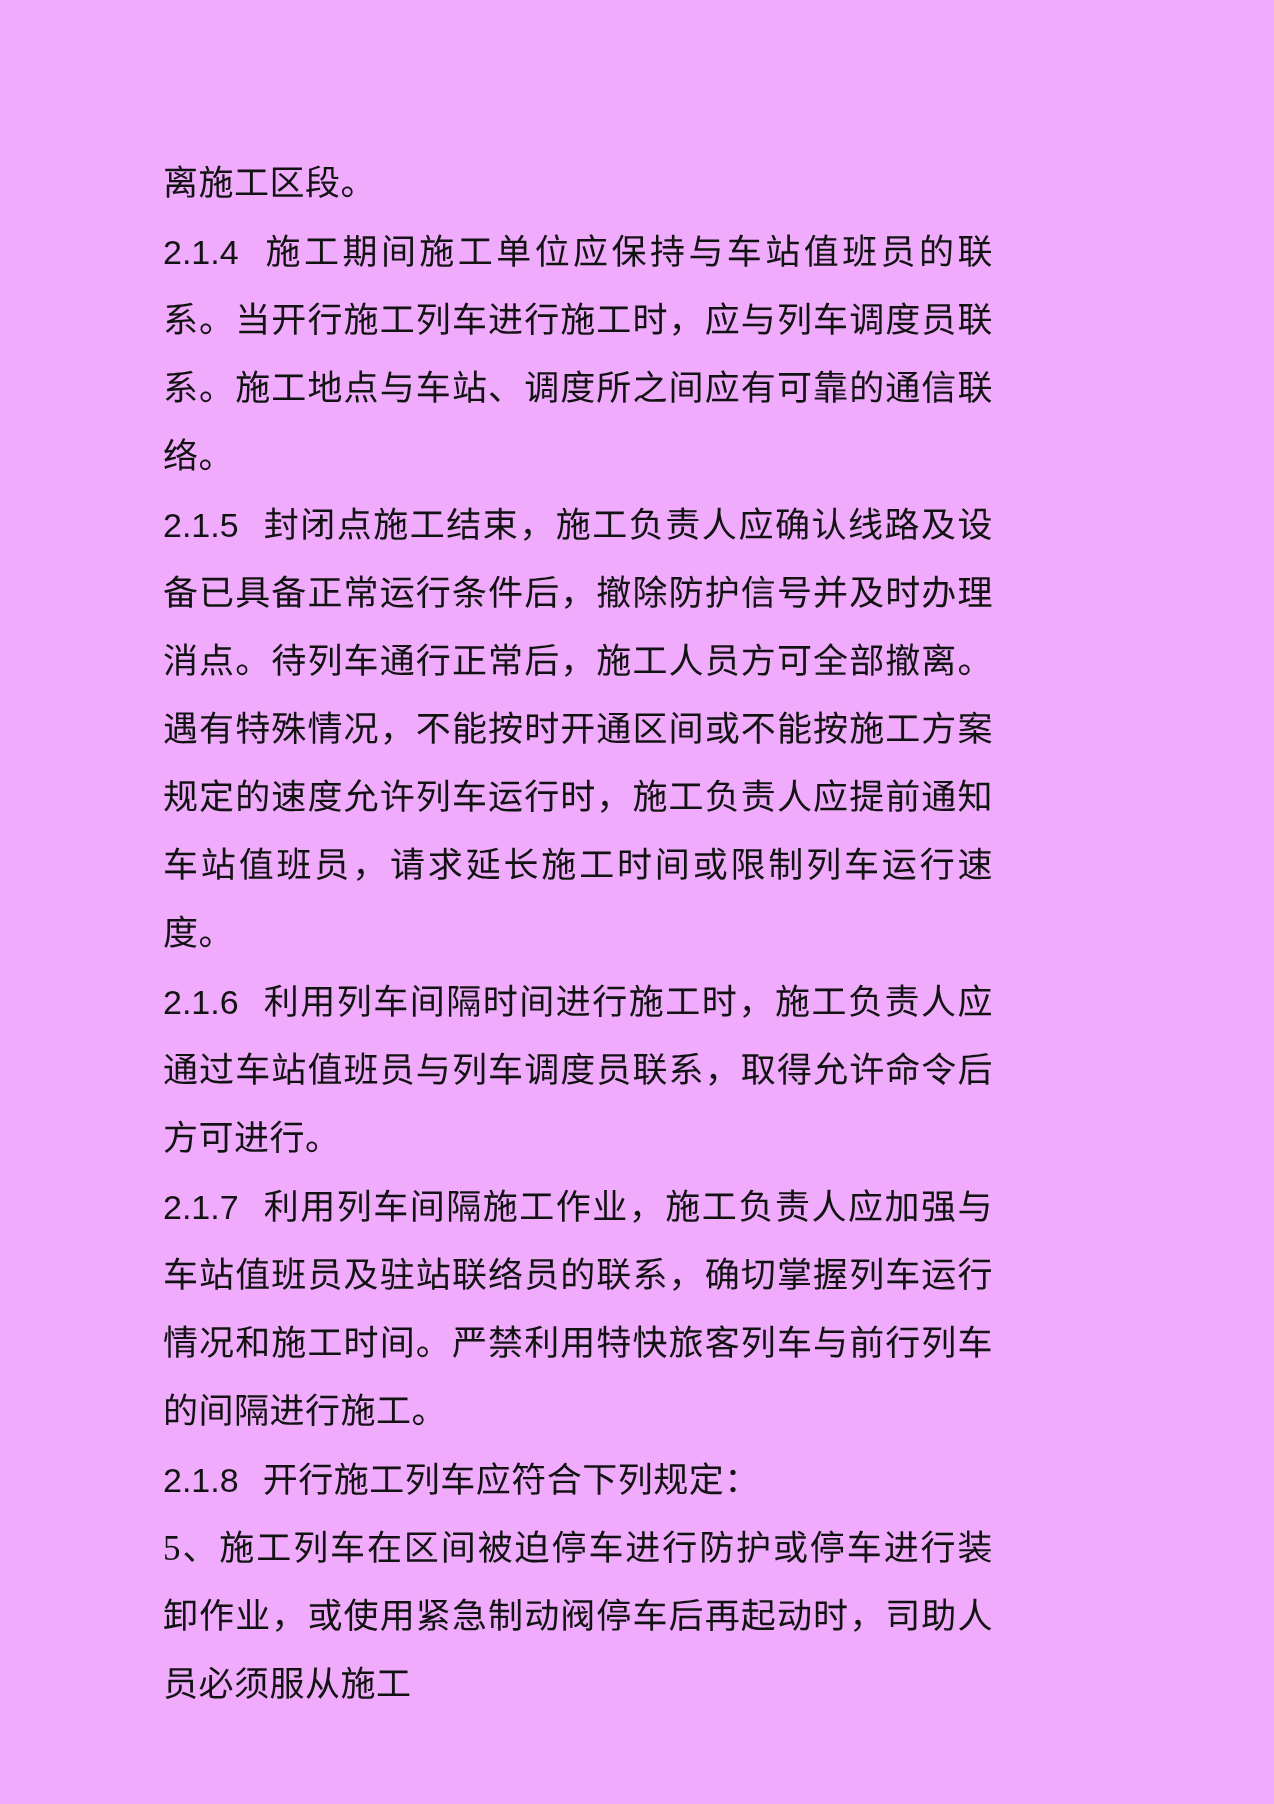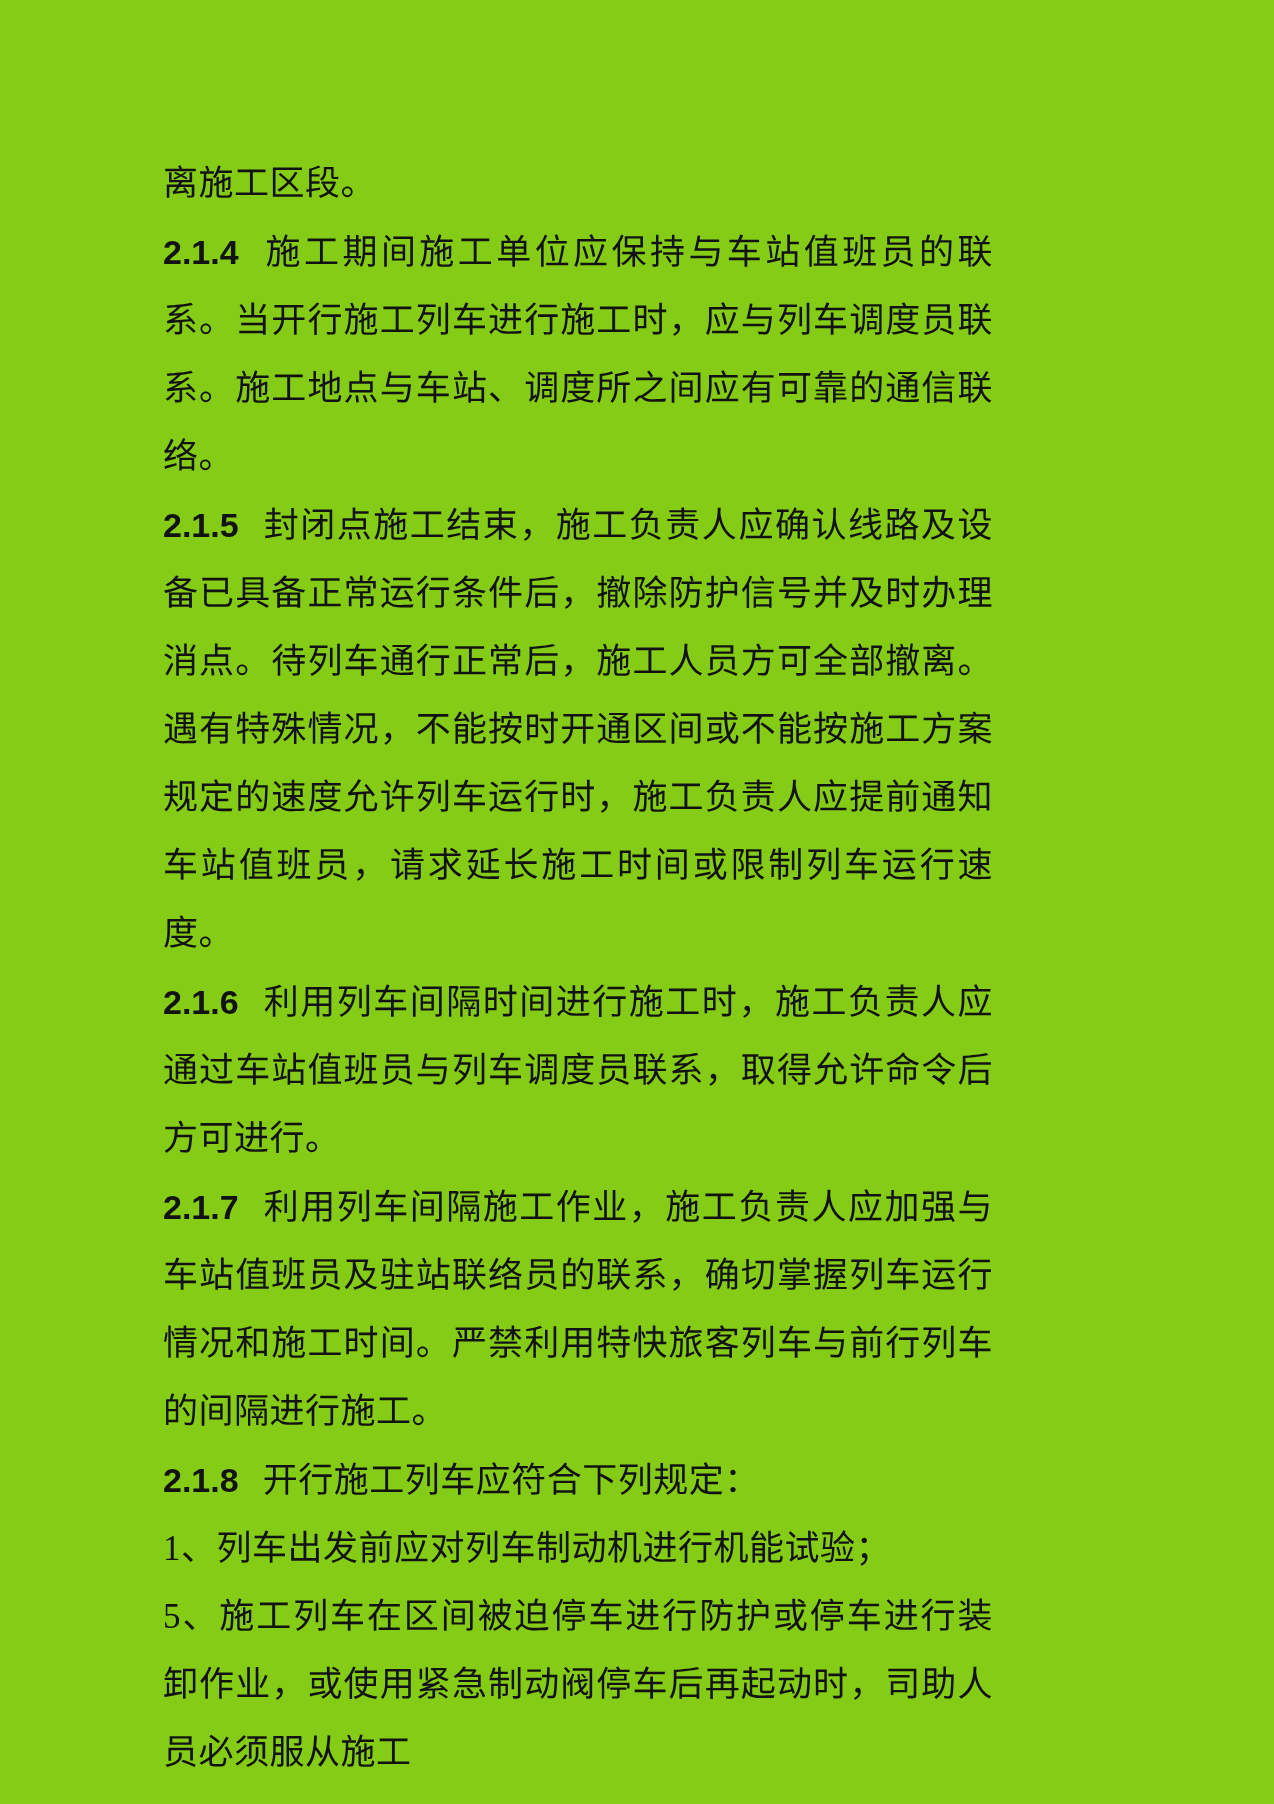--- a/index.html
+++ b/index.html
@@ -4,21 +4,21 @@
 <style>
   html, body {
     margin: 0;
     padding: 0;
     background: #ffffff;
   }
   .page {
     position: relative;
     width: 1274px;
     height: 1804px;
-    background: #84cc16;
+    background: #f0abfc;
     overflow: hidden;
     font-family: "Liberation Serif", "DejaVu Serif", serif;
     color: #121212;
   }
   .text-block {
     position: absolute;
     top: 150px;
     left: 163px;
     width: 830px;
   }
@@ -27,21 +27,21 @@
     padding: 0;
     font-size: 35px;
     line-height: 68px;
     text-align: justify;
     text-justify: inter-ideograph;
     letter-spacing: 0.5px;
     word-break: break-all;
   }
   .num {
     font-family: "Liberation Sans", "DejaVu Sans", sans-serif;
-    font-weight: 700;
+    font-weight: 400;
     font-size: 34px;
     margin-right: 24px;
     letter-spacing: 0;
   }
 </style>
 </head>
 <body>
 
 <div class="page">
   <div class="text-block">
@@ -51,21 +51,20 @@
     <p class="para"><span class="num">2.1.4</span><span>施工期间施工单位应保持与车站值班员的联系。当开行施工列车进行施工时，应与列车调度员联系。施工地点与车站、调度所之间应有可靠的通信联络。</span></p>
 
     <p class="para"><span class="num">2.1.5</span><span>封闭点施工结束，施工负责人应确认线路及设备已具备正常运行条件后，撤除防护信号并及时办理消点。待列车通行正常后，施工人员方可全部撤离。遇有特殊情况，不能按时开通区间或不能按施工方案规定的速度允许列车运行时，施工负责人应提前通知车站值班员，请求延长施工时间或限制列车运行速度。</span></p>
 
     <p class="para"><span class="num">2.1.6</span><span>利用列车间隔时间进行施工时，施工负责人应通过车站值班员与列车调度员联系，取得允许命令后方可进行。</span></p>
 
     <p class="para"><span class="num">2.1.7</span><span>利用列车间隔施工作业，施工负责人应加强与车站值班员及驻站联络员的联系，确切掌握列车运行情况和施工时间。严禁利用特快旅客列车与前行列车的间隔进行施工。</span></p>
 
     <p class="para"><span class="num">2.1.8</span><span>开行施工列车应符合下列规定：</span></p>
 
-    <p class="list-item">1、列车出发前应对列车制动机进行机能试验；</p>
 
 
 
 
     <p class="list-item">5、施工列车在区间被迫停车进行防护或停车进行装卸作业，或使用紧急制动阀停车后再起动时，司助人员必须服从施工</p>
 
   </div>
 </div>
 
 </body></html>

